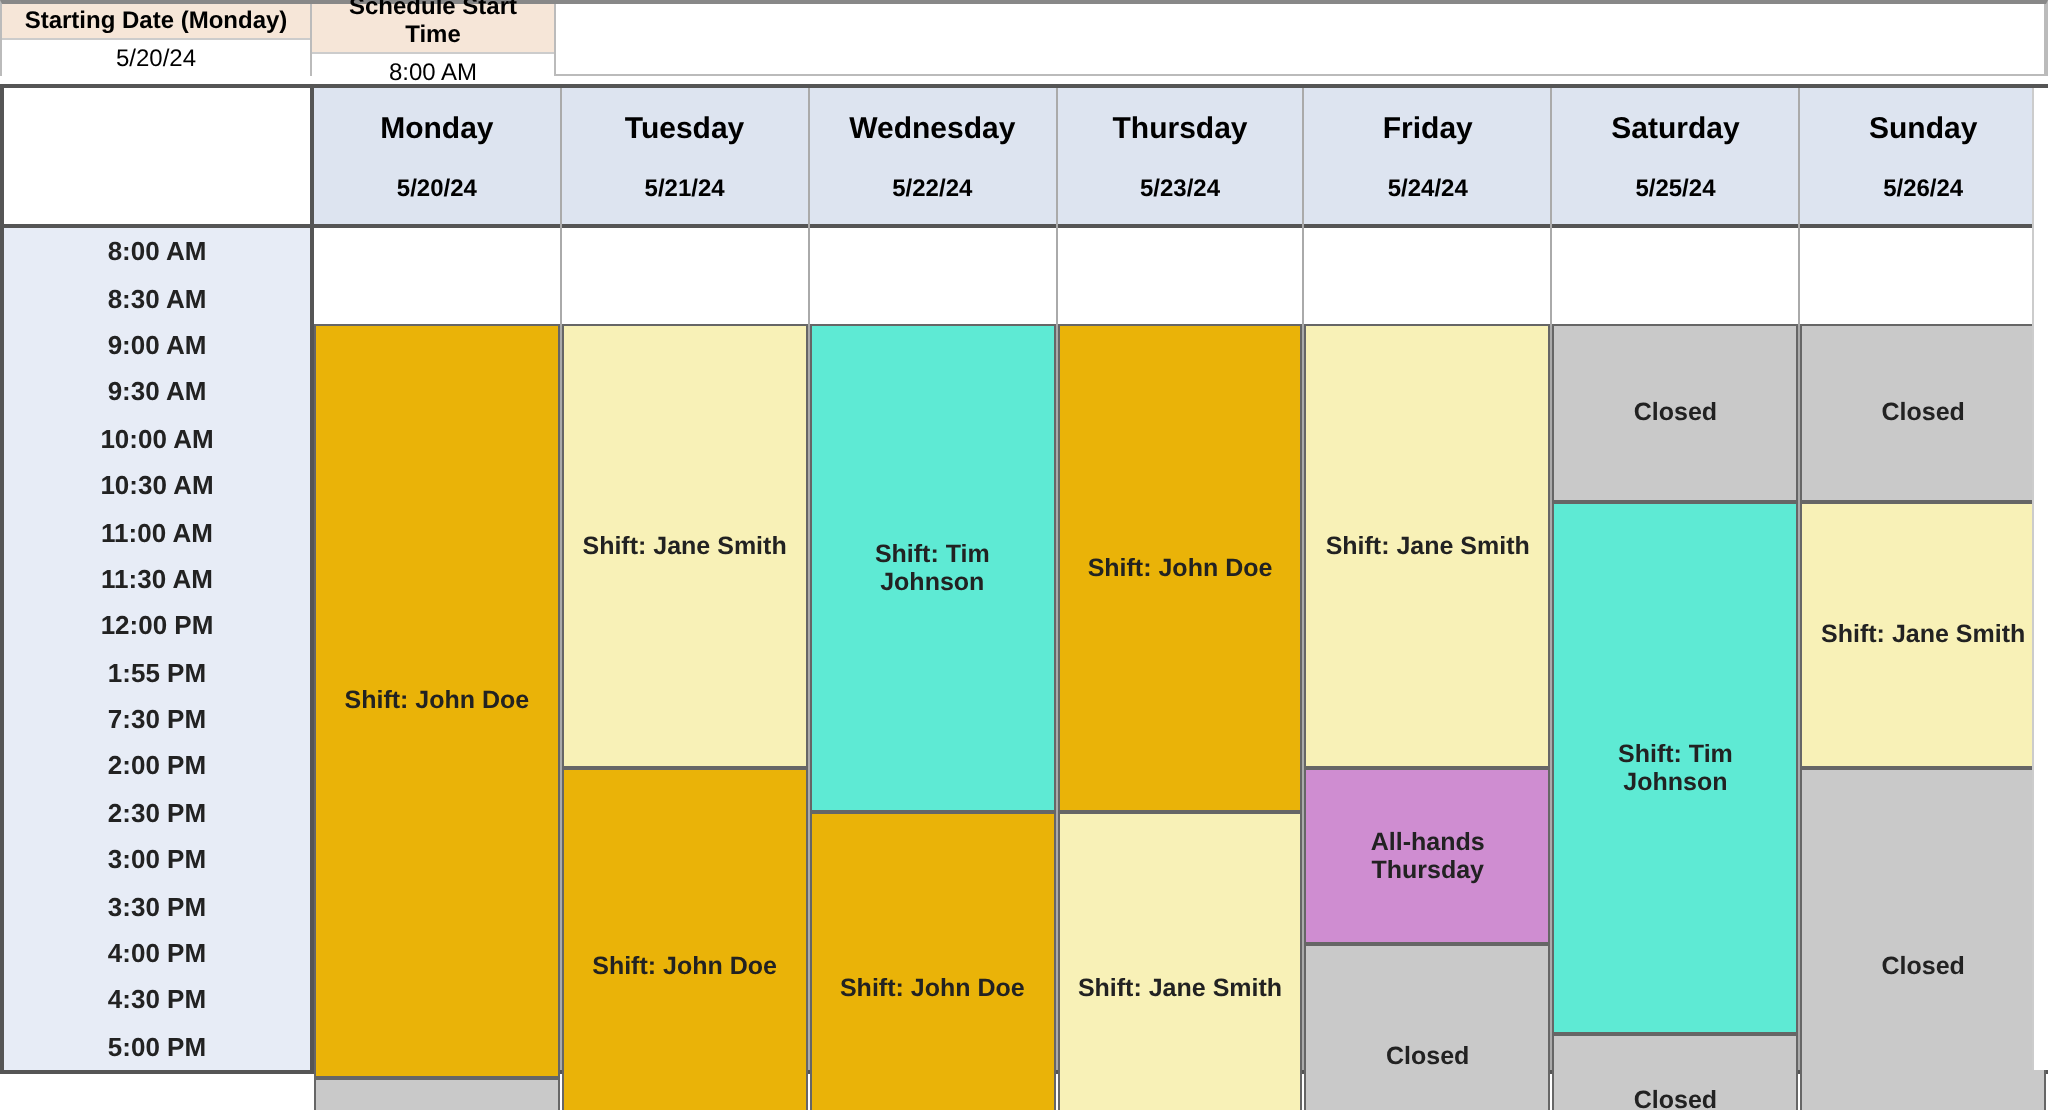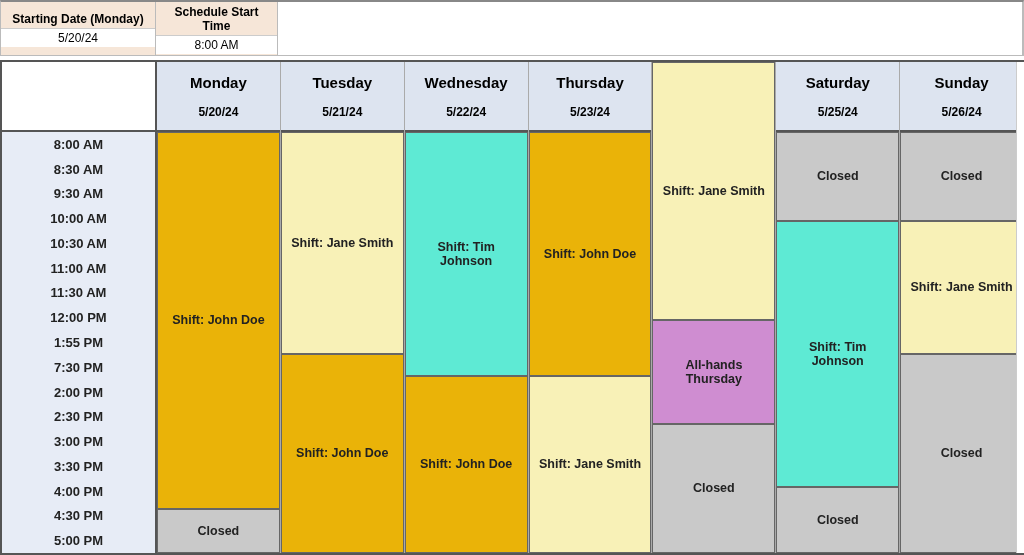--- a/index.html
+++ b/index.html
@@ -7,21 +7,21 @@
       font-family: Arial, Helvetica, sans-serif;
       font-size: 13px;
       background: #fff;
       width: 1024px;
       height: 555px;
       overflow: hidden;
       position: relative;
     }
     .top-bar {
       display: flex;
-      height: 56px;
+      height: 38px;
       border: 1px solid #bbb;
       border-top: 2px solid #888;
     }
     .top-cell {
       border-right: 1px solid #bbb;
       text-align: center;
       display: flex;
       flex-direction: column;
       justify-content: center;
     }
@@ -116,20 +116,21 @@
       right: 0;
       border: 1px solid #666;
       display: flex;
       align-items: center;
       justify-content: center;
       text-align: center;
       font-weight: bold;
       font-size: 12.5px;
       padding: 2px 4px;
       color: #222;
+      margin-top: 48px;
     }
     .c-pink   { background: #eab308; }
     .c-yellow { background: #f8f1b7; text-align: center; }
     .c-green  { background: #5eead4; }
     .c-purple { background: #cf8dd1; }
     .c-grey   { background: #c9c9c9; }
     .right-edge {
       position: absolute;
       top: 0;
       right: 0;
@@ -155,20 +156,21 @@
 </div>
 
 <div class="spacer-row"></div>
 
 <div class="grid">
   <div class="time-col">
     <div class="blank-header"></div>
     <div id="time-slots" style="flex:1;display:flex;flex-direction:column;">
         <div class="time-slot">8:00 AM</div>
         <div class="time-slot">8:30 AM</div>
+        <div class="time-slot">9:00 AM</div>
         <div class="time-slot">9:30 AM</div>
         <div class="time-slot">10:00 AM</div>
         <div class="time-slot">10:30 AM</div>
         <div class="time-slot">11:00 AM</div>
         <div class="time-slot">11:30 AM</div>
         <div class="time-slot">12:00 PM</div>
         <div class="time-slot">1:55 PM</div>
         <div class="time-slot">7:30 PM</div>
         <div class="time-slot">2:00 PM</div>
         <div class="time-slot">2:30 PM</div>
@@ -214,20 +216,24 @@
         <div class="day-header">
           <div class="day-name">Thursday</div>
           <div class="day-date">5/23/24</div>
         </div>
         <div class="day-body">
           <div class="block c-pink" style="top: 0%; height: 57.8947%;">Shift: John Doe</div>
           <div class="block c-yellow" style="top: 57.8947%; height: 42.1053%;">Shift: Jane Smith</div>
         </div>
       </div>
       <div class="day-col">
+        <div class="day-header">
+          <div class="day-name">Friday</div>
+          <div class="day-date">5/24/24</div>
+        </div>
         <div class="day-body">
           <div class="block c-yellow" style="top: 0%; height: 52.6316%;">Shift: Jane Smith</div>
           <div class="block c-purple" style="top: 52.6316%; height: 21.0526%;">All-hands Thursday</div>
           <div class="block c-grey" style="top: 73.6842%; height: 26.3158%;">Closed</div>
         </div>
       </div>
       <div class="day-col">
         <div class="day-header">
           <div class="day-name">Saturday</div>
           <div class="day-date">5/25/24</div>

